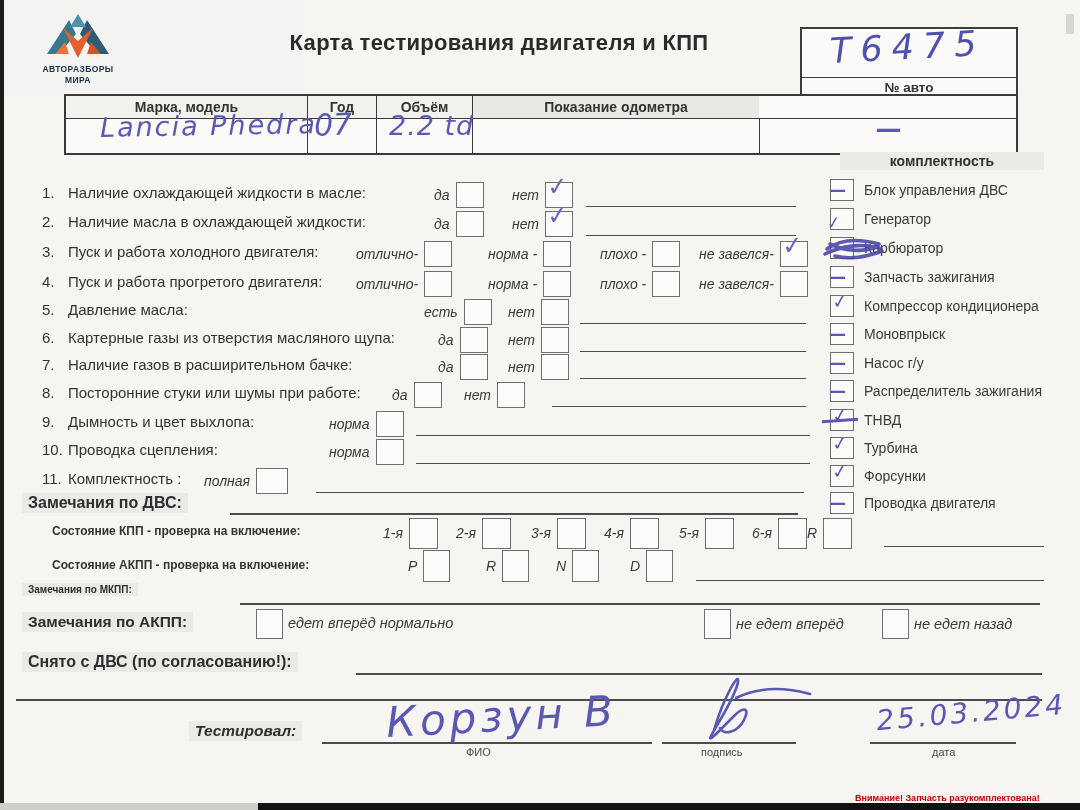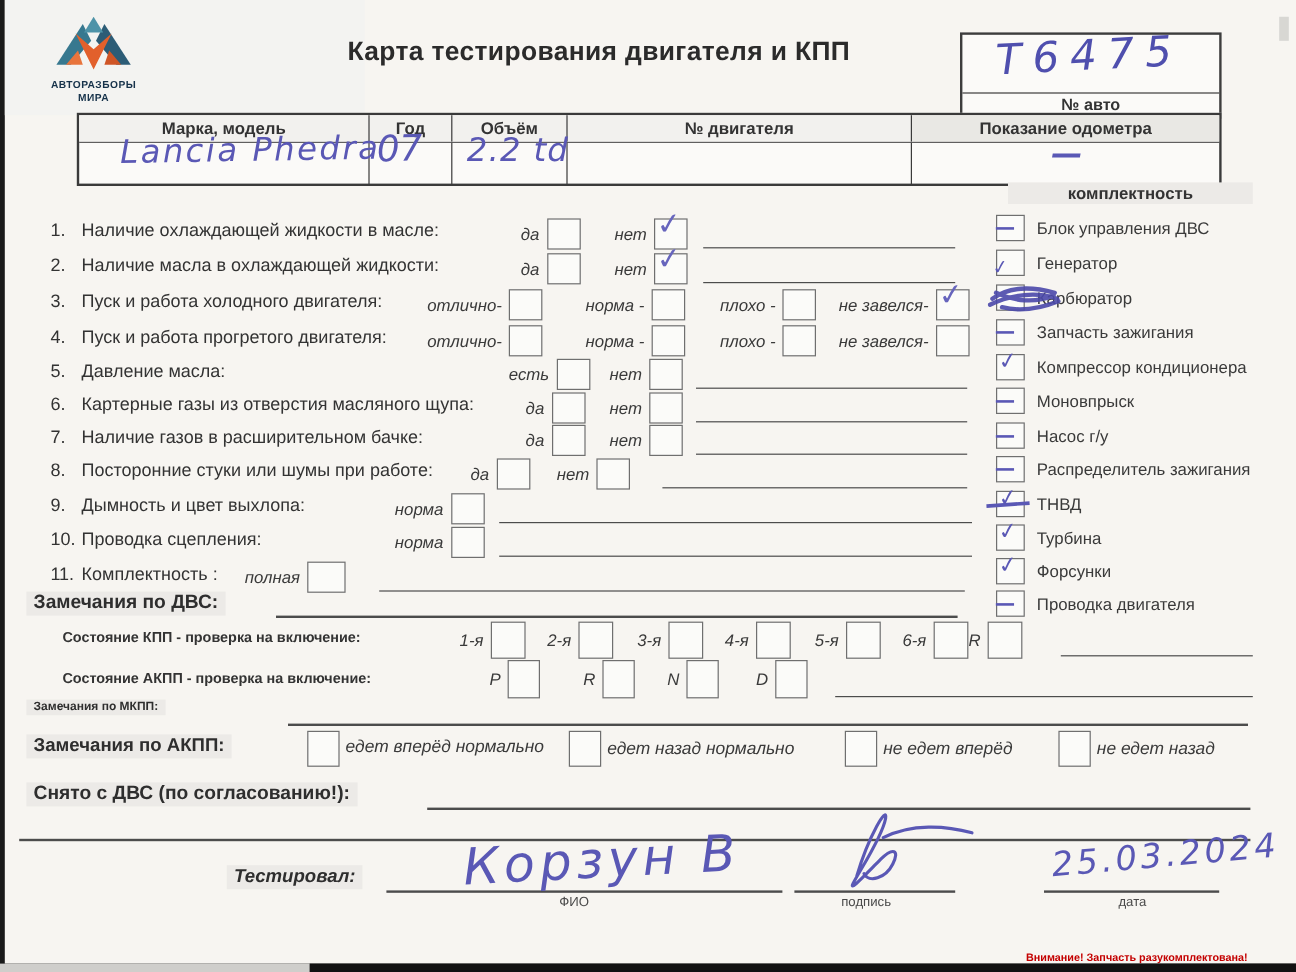--- a/index.html
+++ b/index.html
@@ -99,21 +99,20 @@
   <div class="autobox">
     <span class="hw" style="left:28px;top:-2px;font-size:35px;letter-spacing:9px;transform:rotate(-3deg);color:#4f4fae;">Т6475</span>
     <div class="alabel">№ авто</div>
   </div>
 
   <div class="vt">
     <div class="hrow">
       <div class="hcell">Марка, модель</div>
       <div class="hcell">Год</div>
       <div class="hcell">Объём</div>
-      <div class="hcell">№ двигателя</div>
       <div class="hcell odo">Показание одометра</div>
     </div>
     <div class="vrow">
       <div class="vcell"></div>
       <div class="vcell"></div>
       <div class="vcell"></div>
       <div class="vcell"></div>
       <div class="vcell"></div>
     </div>
   </div>
@@ -480,26 +479,20 @@
   <i class="line" style="left:236px;top:603px;width:800px"></i>
 
   <div style="position:absolute;top:607px;left:0;width:1080px;height:34px">
     <span class="seclbl" style="left:18px;top:5px;font-size:15.5px">Замечания по АКПП:</span>
     <span class="gear" style="left:252px;height:34px">
           <span class="acb" style="height:28px">
             <b class="mk"></b>
           </span>
           <i class="ol" style="margin:0 0 2px 5px;font-size:14.5px">едет вперёд нормально</i>
         </span>
-    <span class="gear" style="left:470px;height:34px">
-          <span class="acb" style="height:28px">
-            <b class="mk"></b>
-          </span>
-          <i class="ol" style="margin:0 0 0 5px;font-size:14.5px">едет назад нормально</i>
-        </span>
     <span class="gear" style="left:700px;height:34px">
           <span class="acb" style="height:28px">
             <b class="mk"></b>
           </span>
           <i class="ol" style="margin:0 0 0 5px;font-size:14.5px">не едет вперёд</i>
         </span>
     <span class="gear" style="left:878px;height:34px">
           <span class="acb" style="height:28px">
             <b class="mk"></b>
           </span>

